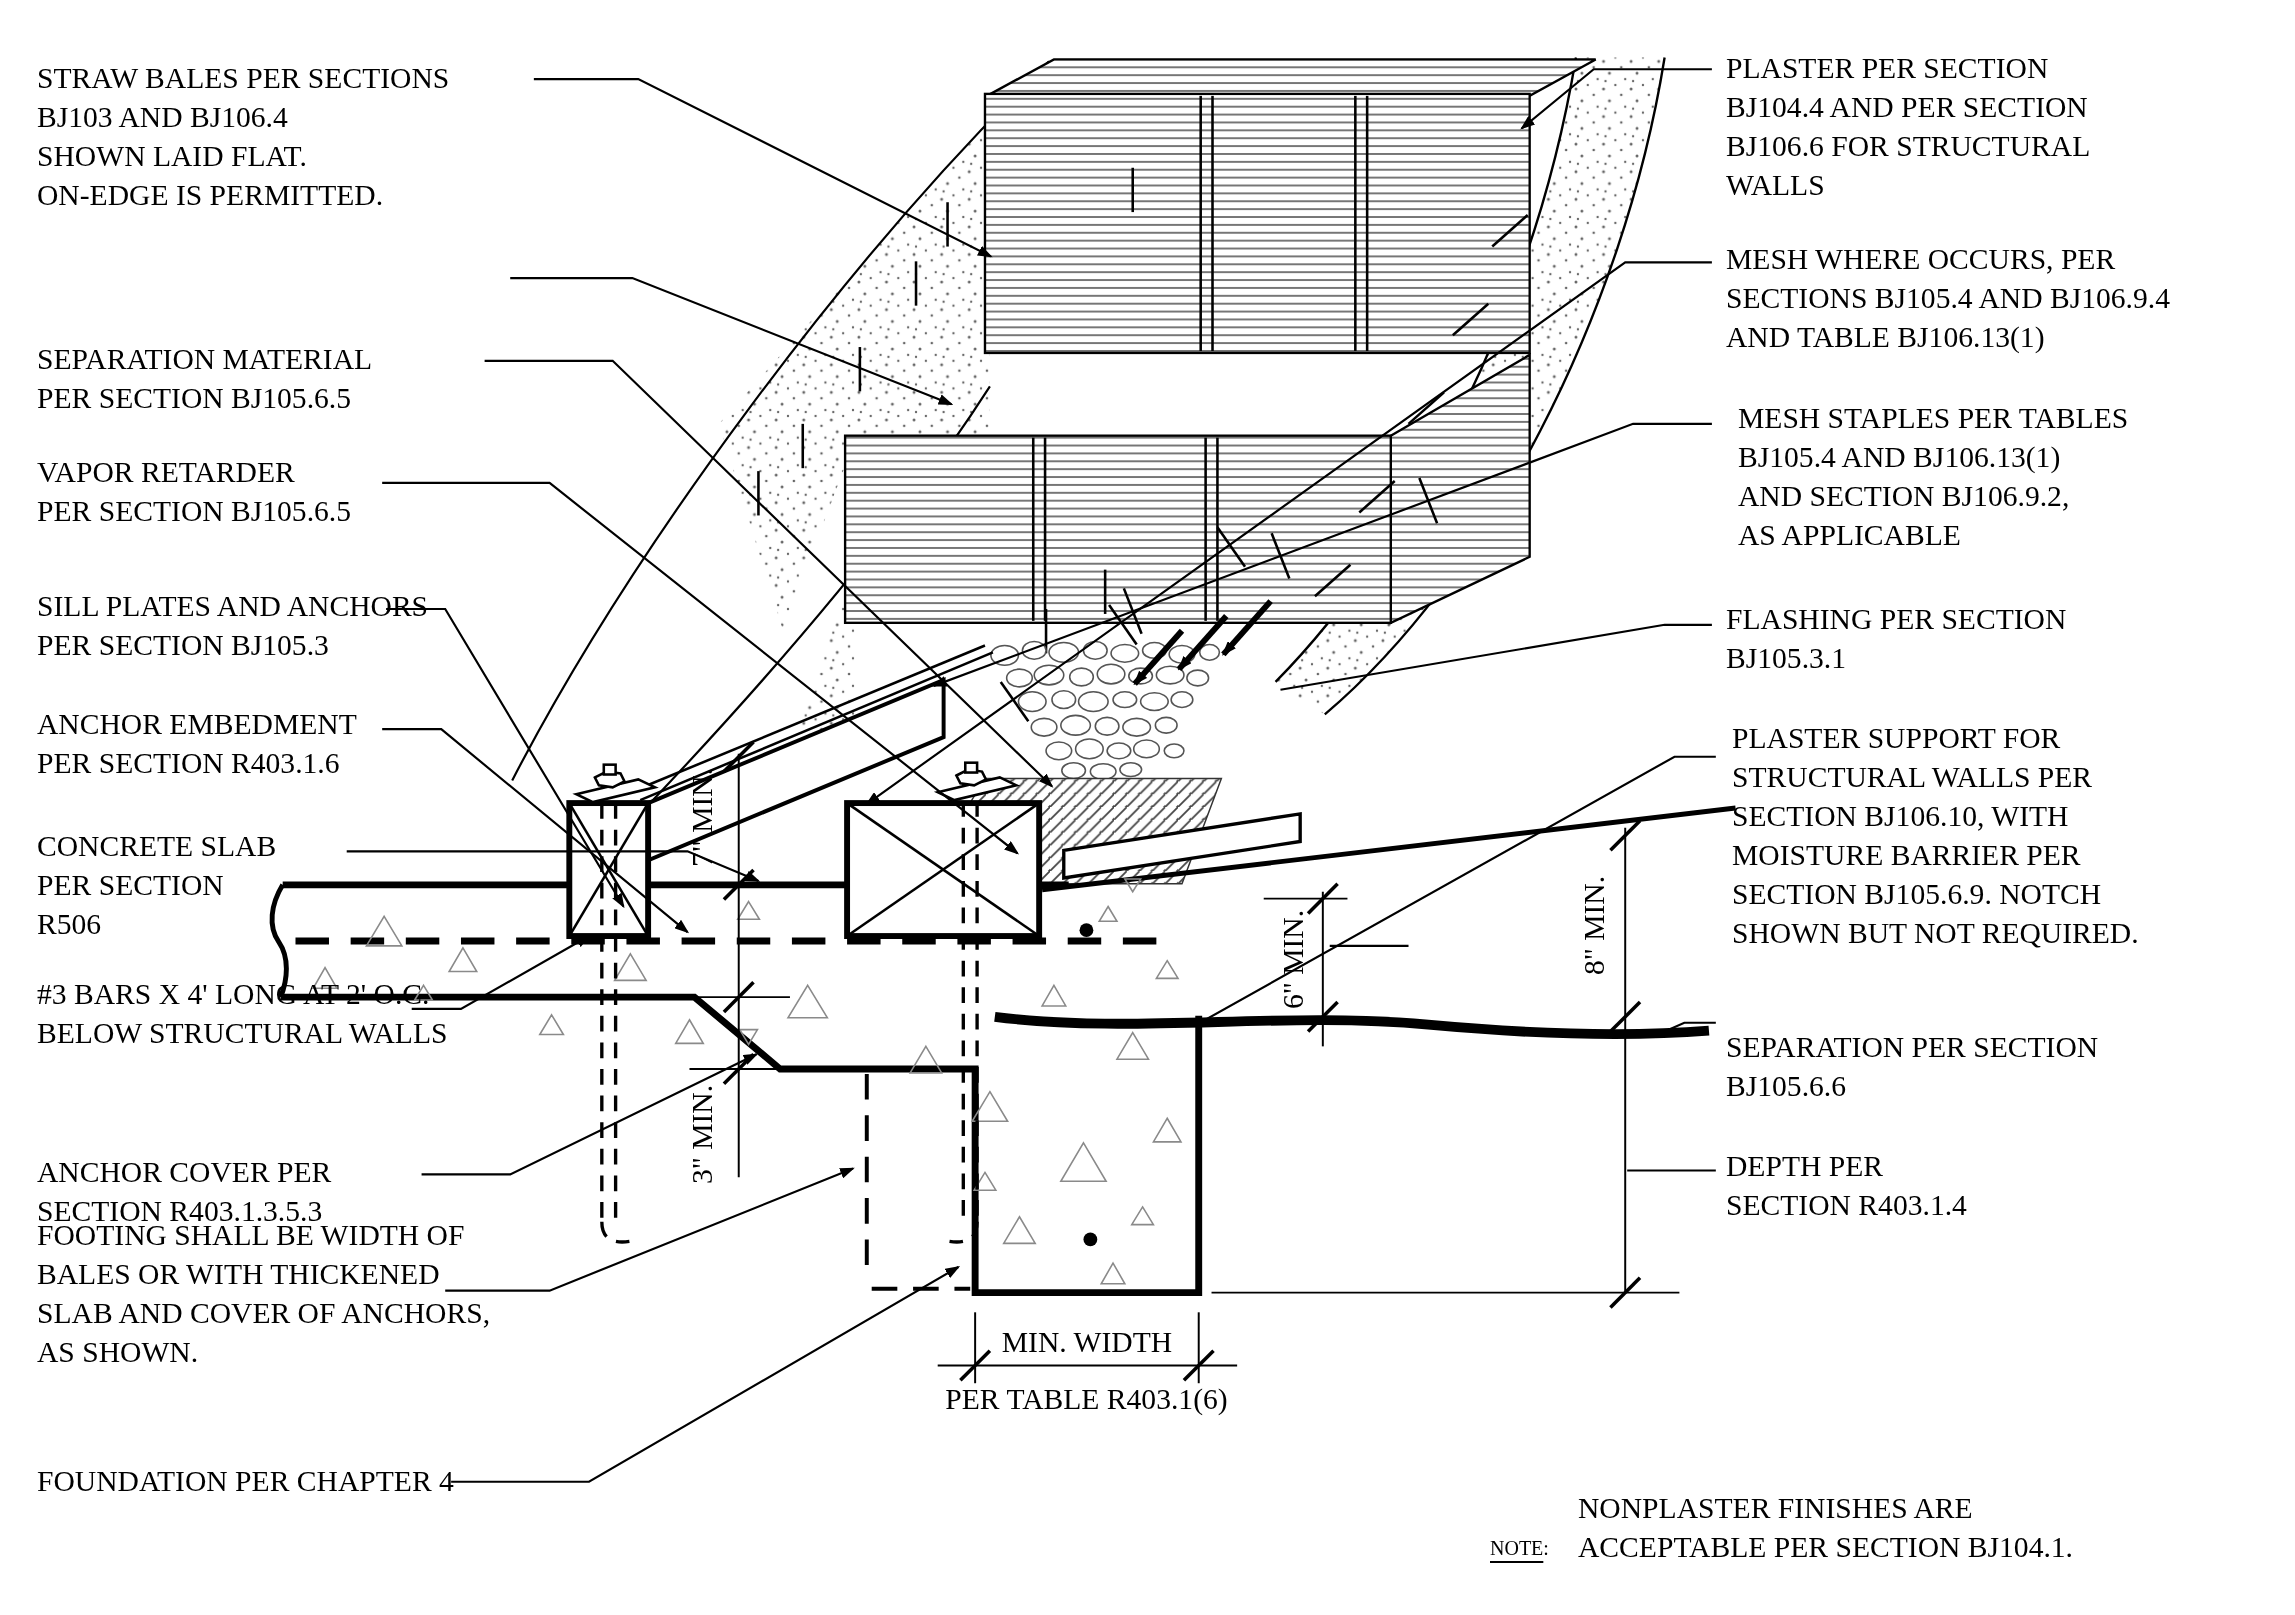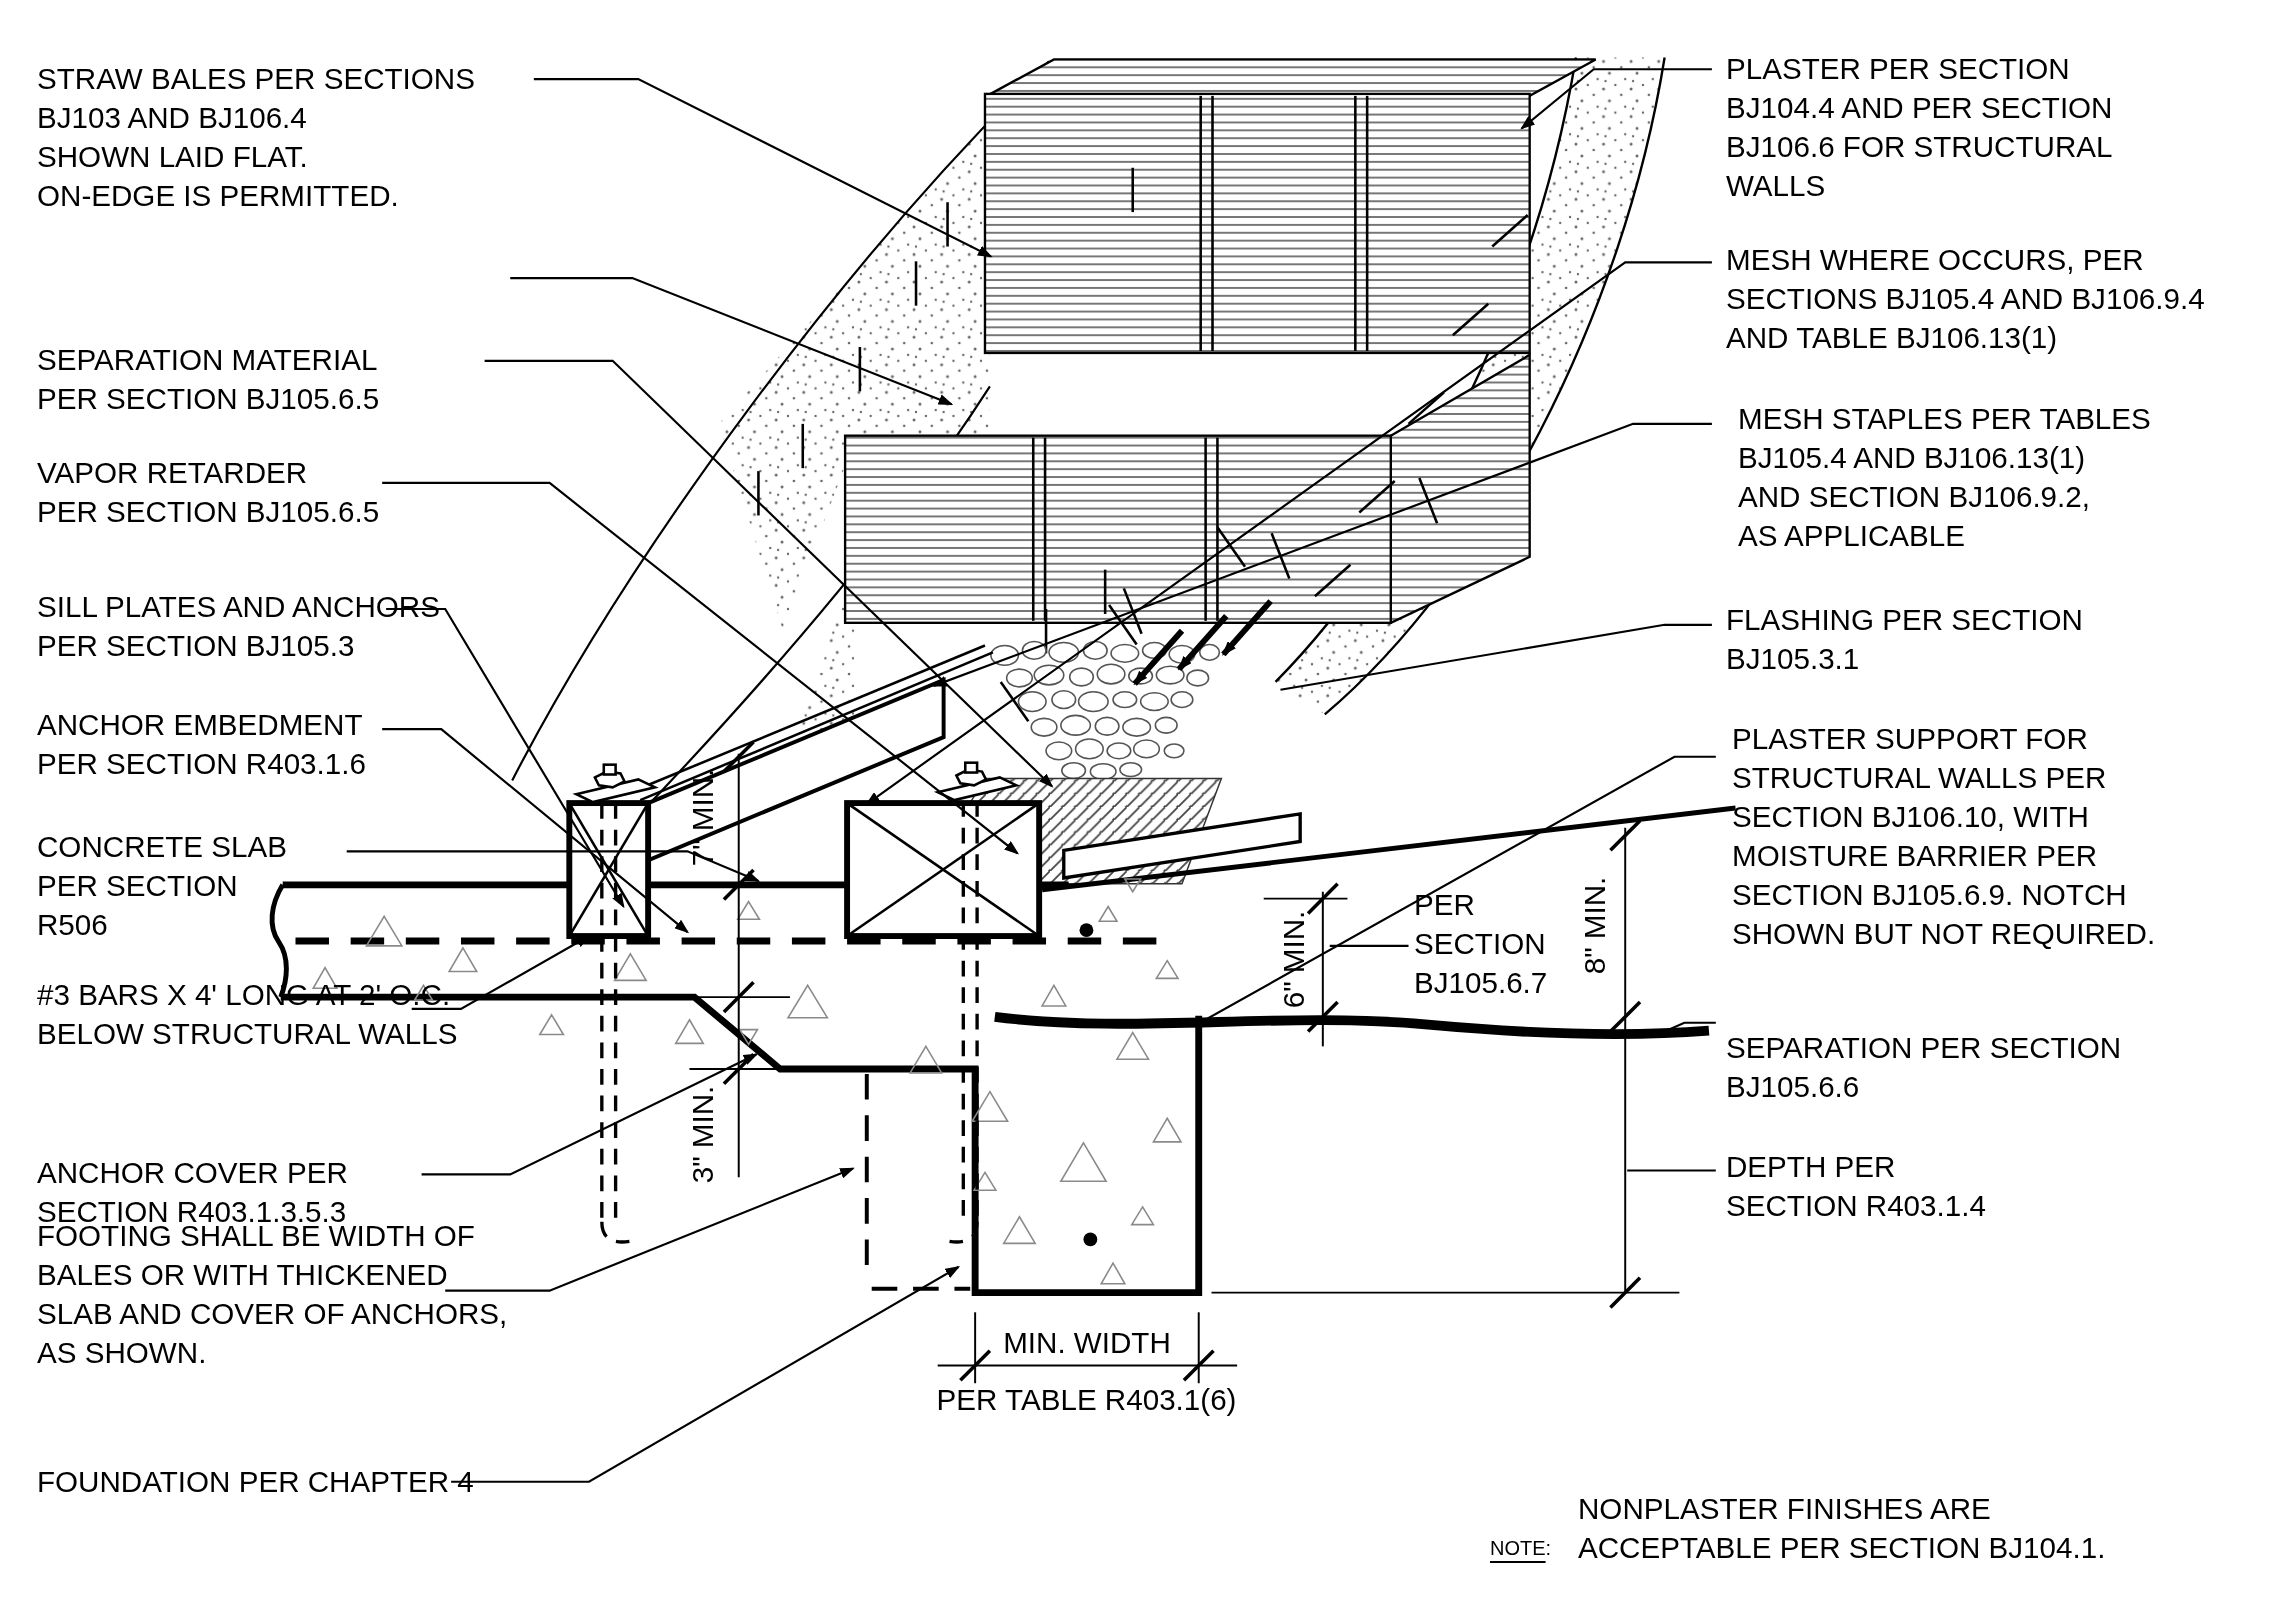--- a/index.html
+++ b/index.html
@@ -1,17 +1,17 @@
 <!DOCTYPE html>
 <html><head>
 <meta charset="utf-8">
 <style>
   html,body{margin:0;padding:0;background:#fff;}
   .stage{position:relative;width:2295px;height:1616px;background:#fff;overflow:hidden;
-         font-family:Liberation Sans, sans-serif;color:#000;}
+         font-family:Liberation Serif, serif;color:#000;}
   .stage svg{position:absolute;left:0;top:0;}
   .label{position:absolute;font-size:29.6px;line-height:39px;white-space:pre-line;color:#000;}
   .dim{position:absolute;font-size:29.6px;line-height:33px;white-space:nowrap;text-align:center;}
   .dim.v{transform:rotate(-90deg);transform-origin:center center;}
   .dim.block{white-space:pre-line;text-align:left;}
   .note-head{position:absolute;font-size:20px;line-height:39px;margin-top:40px;}
   .note-head .u{text-decoration:underline;text-underline-offset:5.9px;}
   .note-body{position:absolute;font-size:29.6px;line-height:39px;white-space:pre-line;}
 </style>
 </head>
@@ -321,23 +321,20 @@
 SHOWN BUT NOT REQUIRED.</div>
 <div class="label" style="left:1726px;top:1000px;margin-top:28px;">SEPARATION PER SECTION
 BJ105.6.6</div>
 <div class="label" style="left:1726px;top:1147px;">DEPTH PER
 SECTION R403.1.4</div>
 
 <div class="dim v" style="left:623px;width:158px;top:801px;">7" MIN.</div>
 <div class="dim v" style="left:623px;width:158px;top:1118px;">3" MIN.</div>
 <div class="dim v" style="left:1214px;width:158px;top:943px;">6" MIN.</div>
 <div class="dim v" style="left:1515px;width:158px;top:909px;">8" MIN.</div>
-<div class="dim block" style="left:1414px;top:885px;line-height:39px;">PER
-SECTION
-BJ105.6.7</div>
 <div class="dim" style="left:939px;width:296px;top:1326px;">MIN. WIDTH</div>
 <div class="dim" style="left:914px;width:345px;top:1383px;">PER TABLE R403.1(6)</div>
 
 <div class="note-head" style="left:1490px;top:1489px;"><span class="u">NOTE</span><span>:</span></div>
 <div class="note-body" style="left:1578px;top:1489px;">NONPLASTER FINISHES ARE
 ACCEPTABLE PER SECTION BJ104.1.</div>
 
 </div>
 
 

